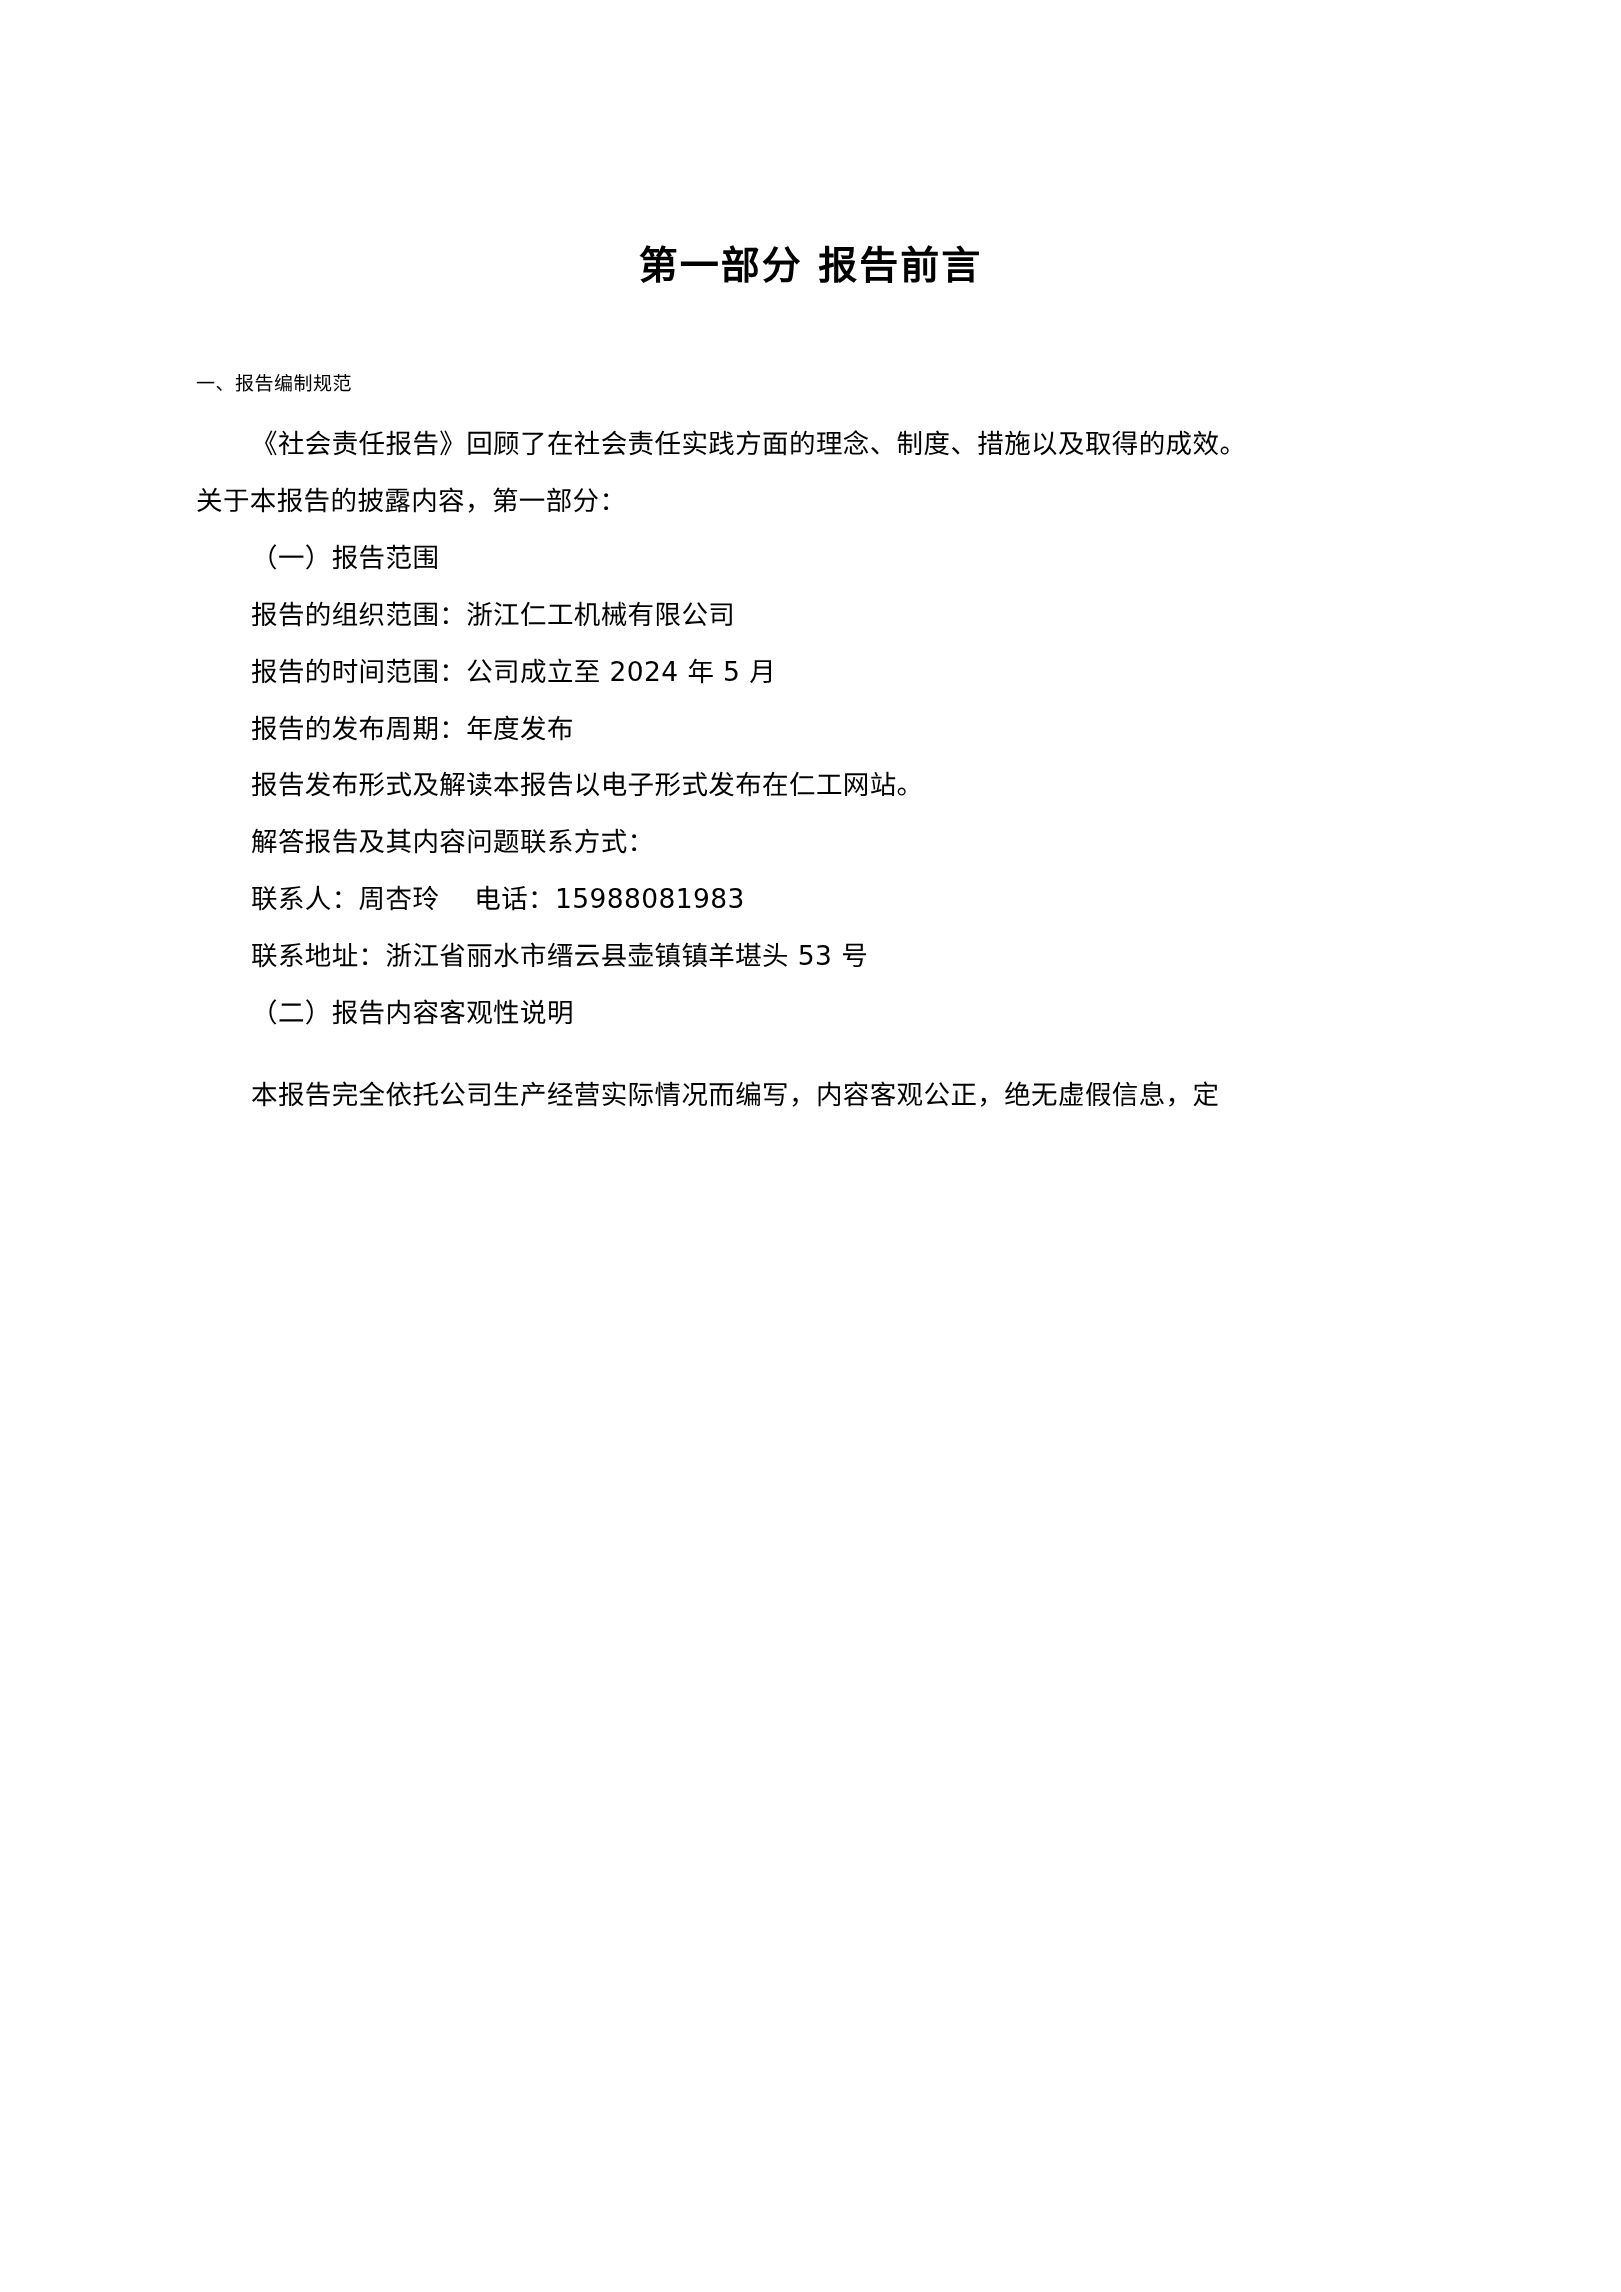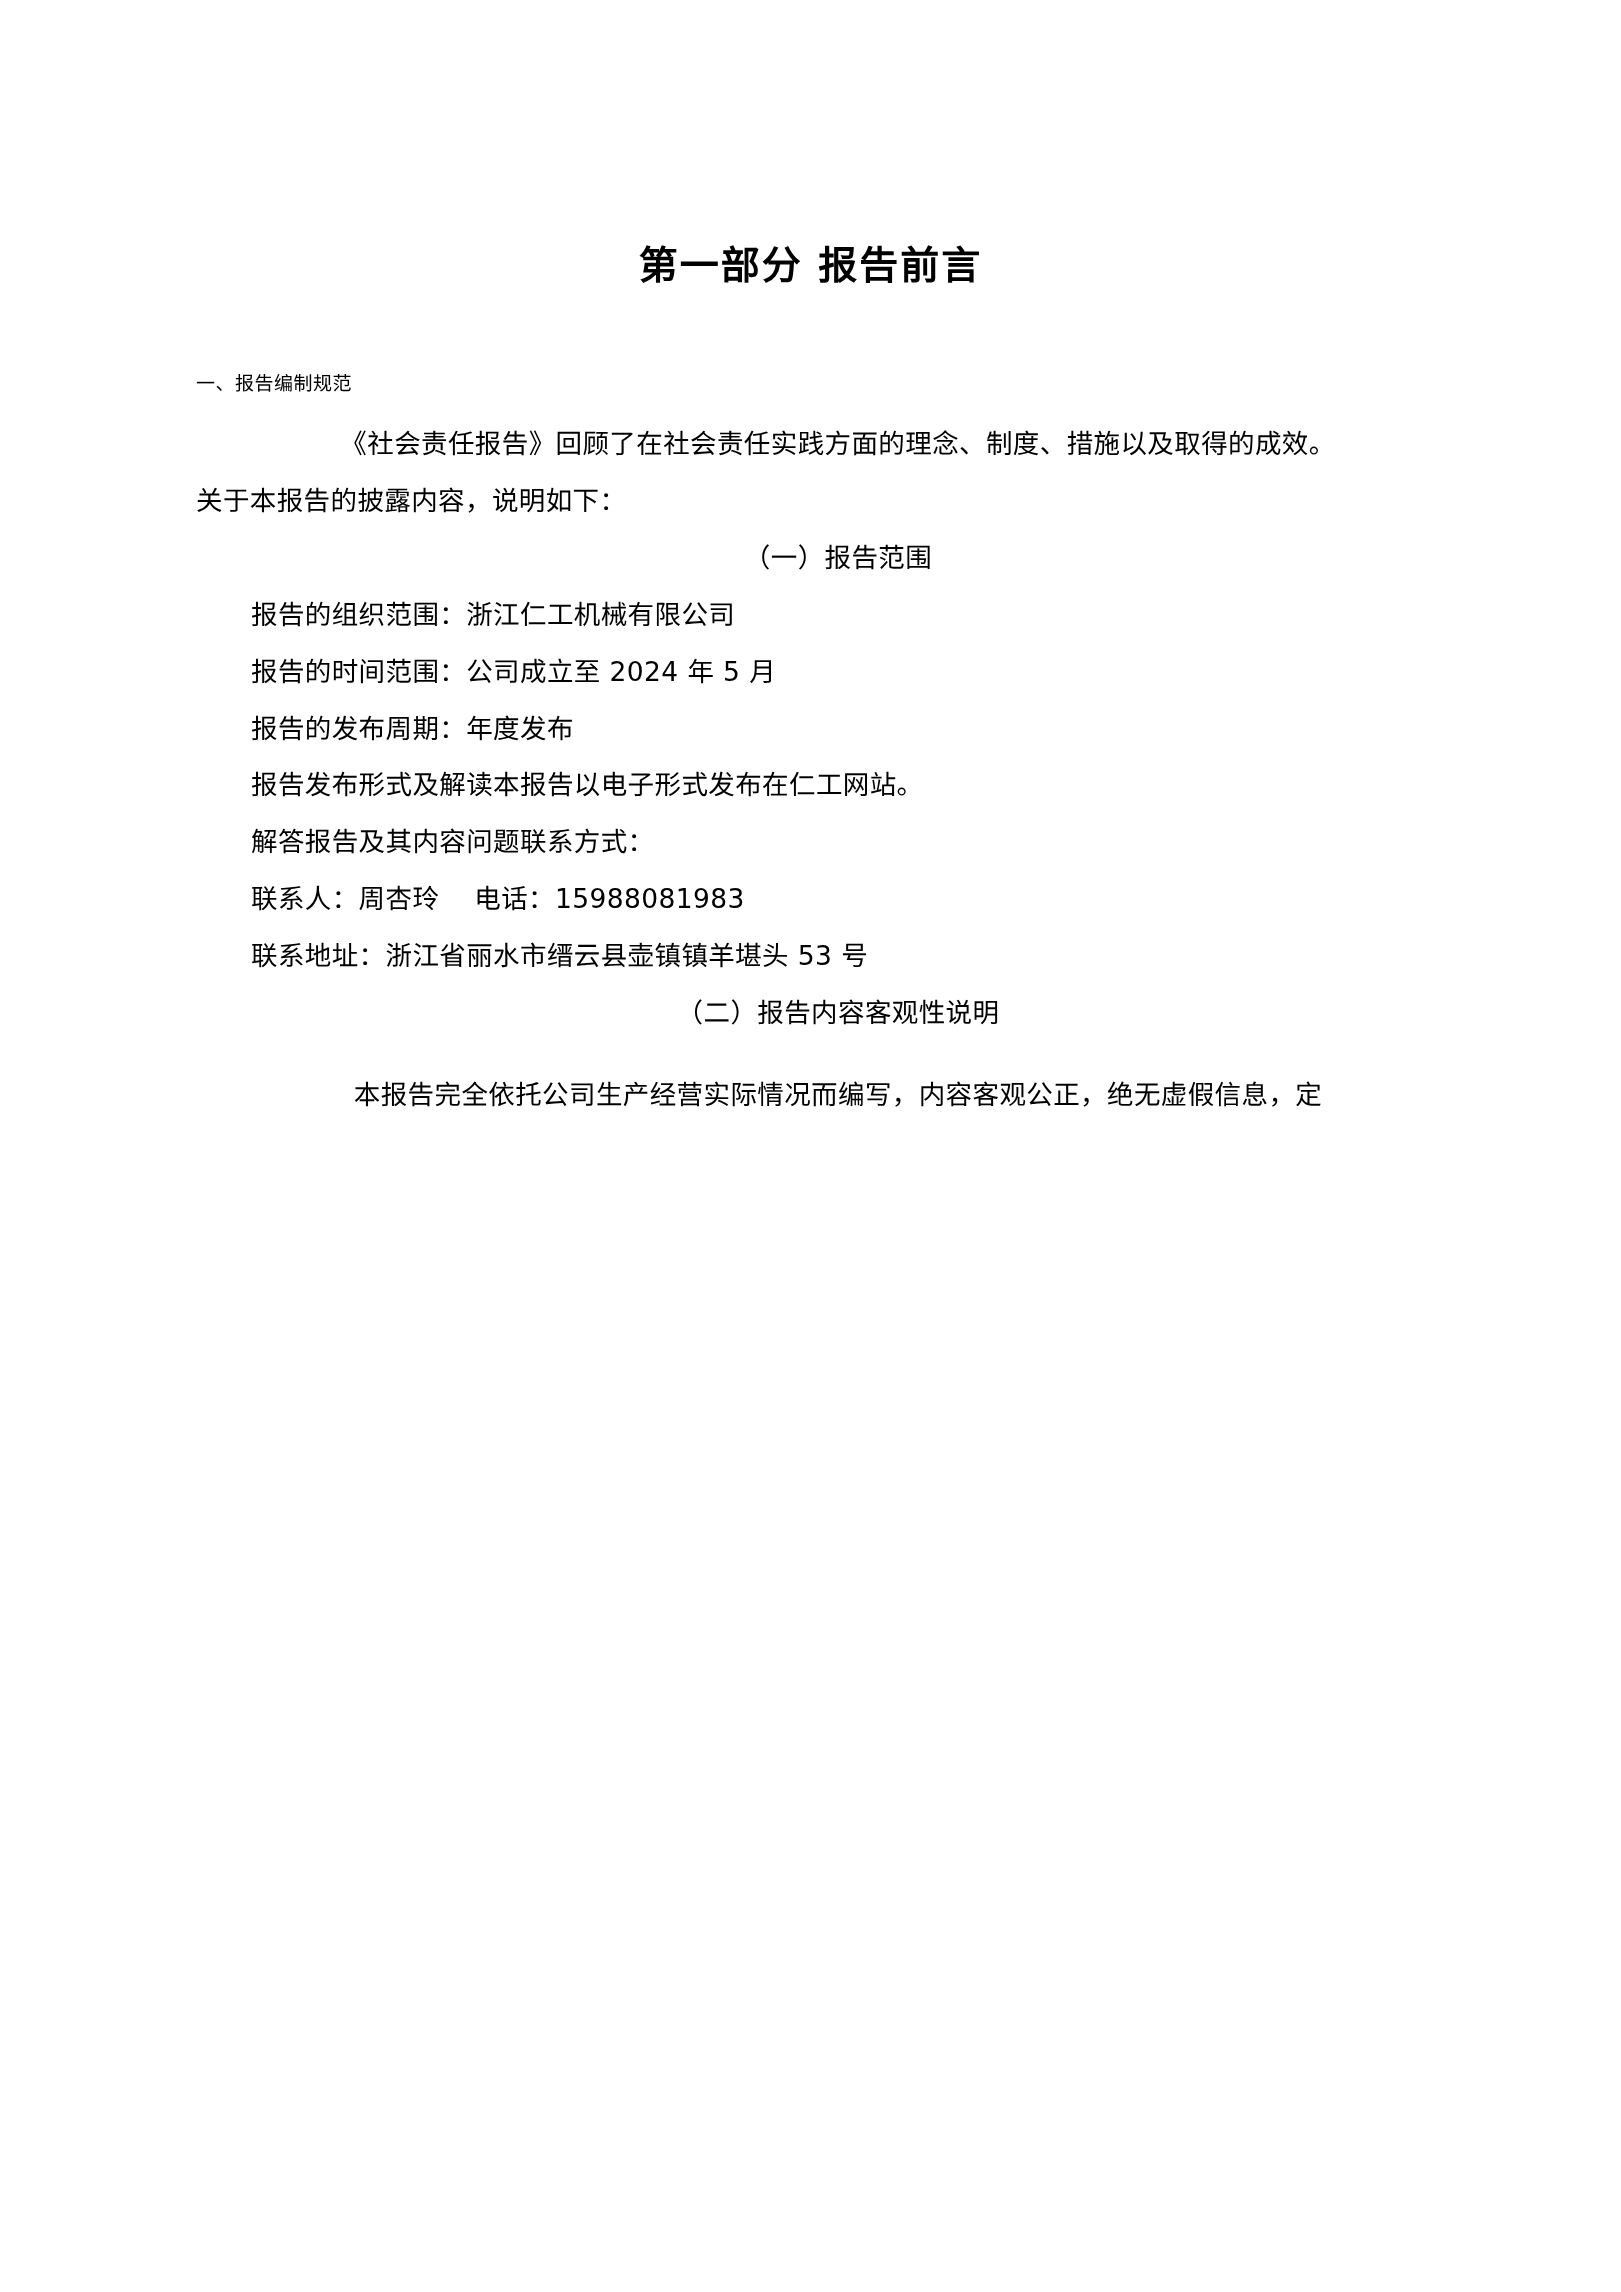--- a/index.html
+++ b/index.html
@@ -47,21 +47,20 @@
     margin: 0;
     font-family: "DejaVu Sans", "Liberation Sans", sans-serif;
     font-size: 26.5px;
     font-weight: 400;
     line-height: 2.15;
     letter-spacing: 0.4px;
     color: #000;
   }
   .para.indent-1 {
     text-indent: 55px;
-    text-align: center;
   }
   .para.indent-2 {
     padding-left: 55px;
   }
   .body-block {
     padding-top: 17.6px;
   }
   .closing-block {
     padding-top: 21.6px;
   }
@@ -75,21 +74,21 @@
 <body>
 
 <div class="page">
 
   <h1 class="doc-title">第一部分 报告前言</h1>
 
   <h2 class="section-heading">一、报告编制规范</h2>
 
   <div class="body-block">
     <p class="para indent-1">《社会责任报告》回顾了在社会责任实践方面的理念、制度、措施以及取得的成效。</p>
-    <p class="para">关于本报告的披露内容，说明如下：</p>
+    <p class="para">关于本报告的披露内容，第一部分：</p>
   </div>
 
   <div>
     <p class="para indent-1">（一）报告范围</p>
 
     <p class="para indent-2">报告的组织范围：浙江仁工机械有限公司</p>
 
     <p class="para indent-2">报告的时间范围：公司成立至 2024 年 5 月</p>
 
     <p class="para indent-2">报告的发布周期：年度发布</p>

